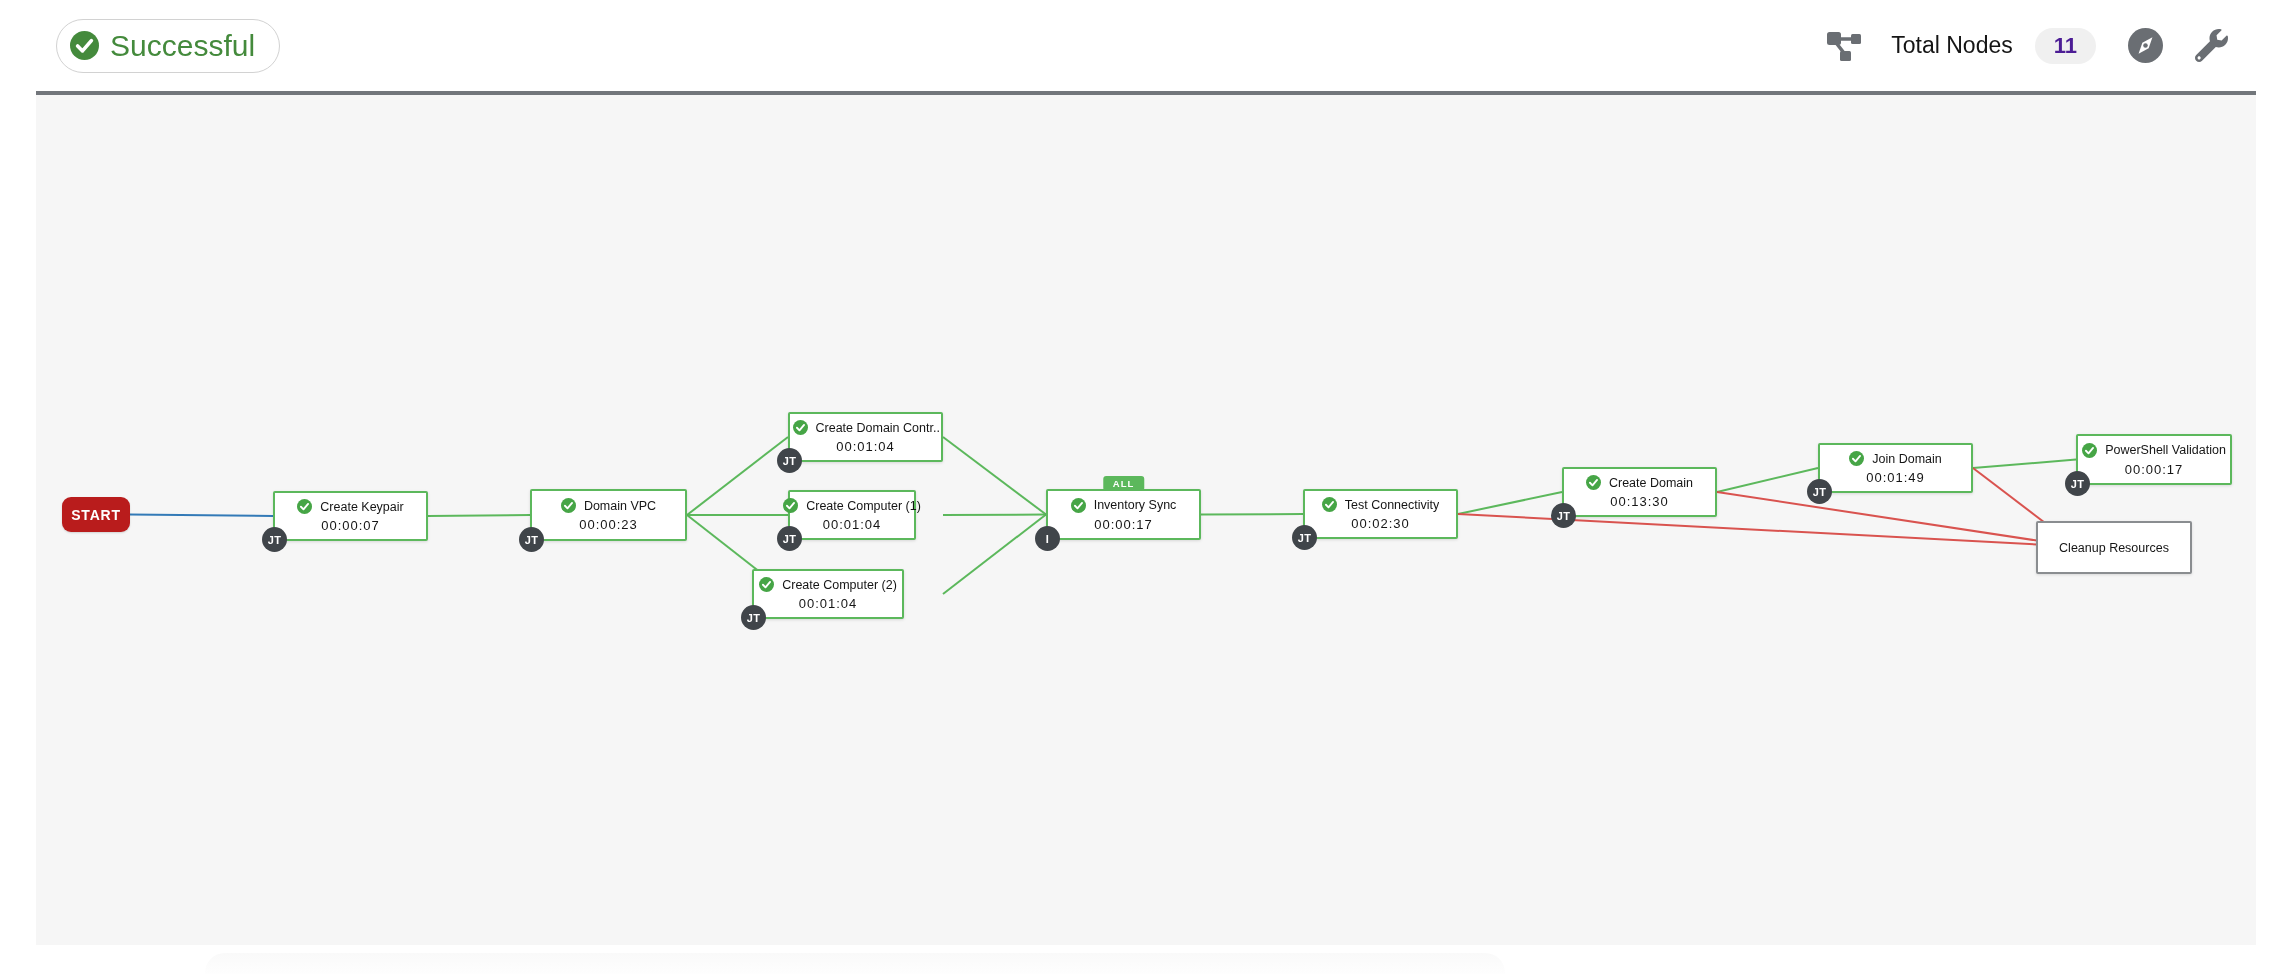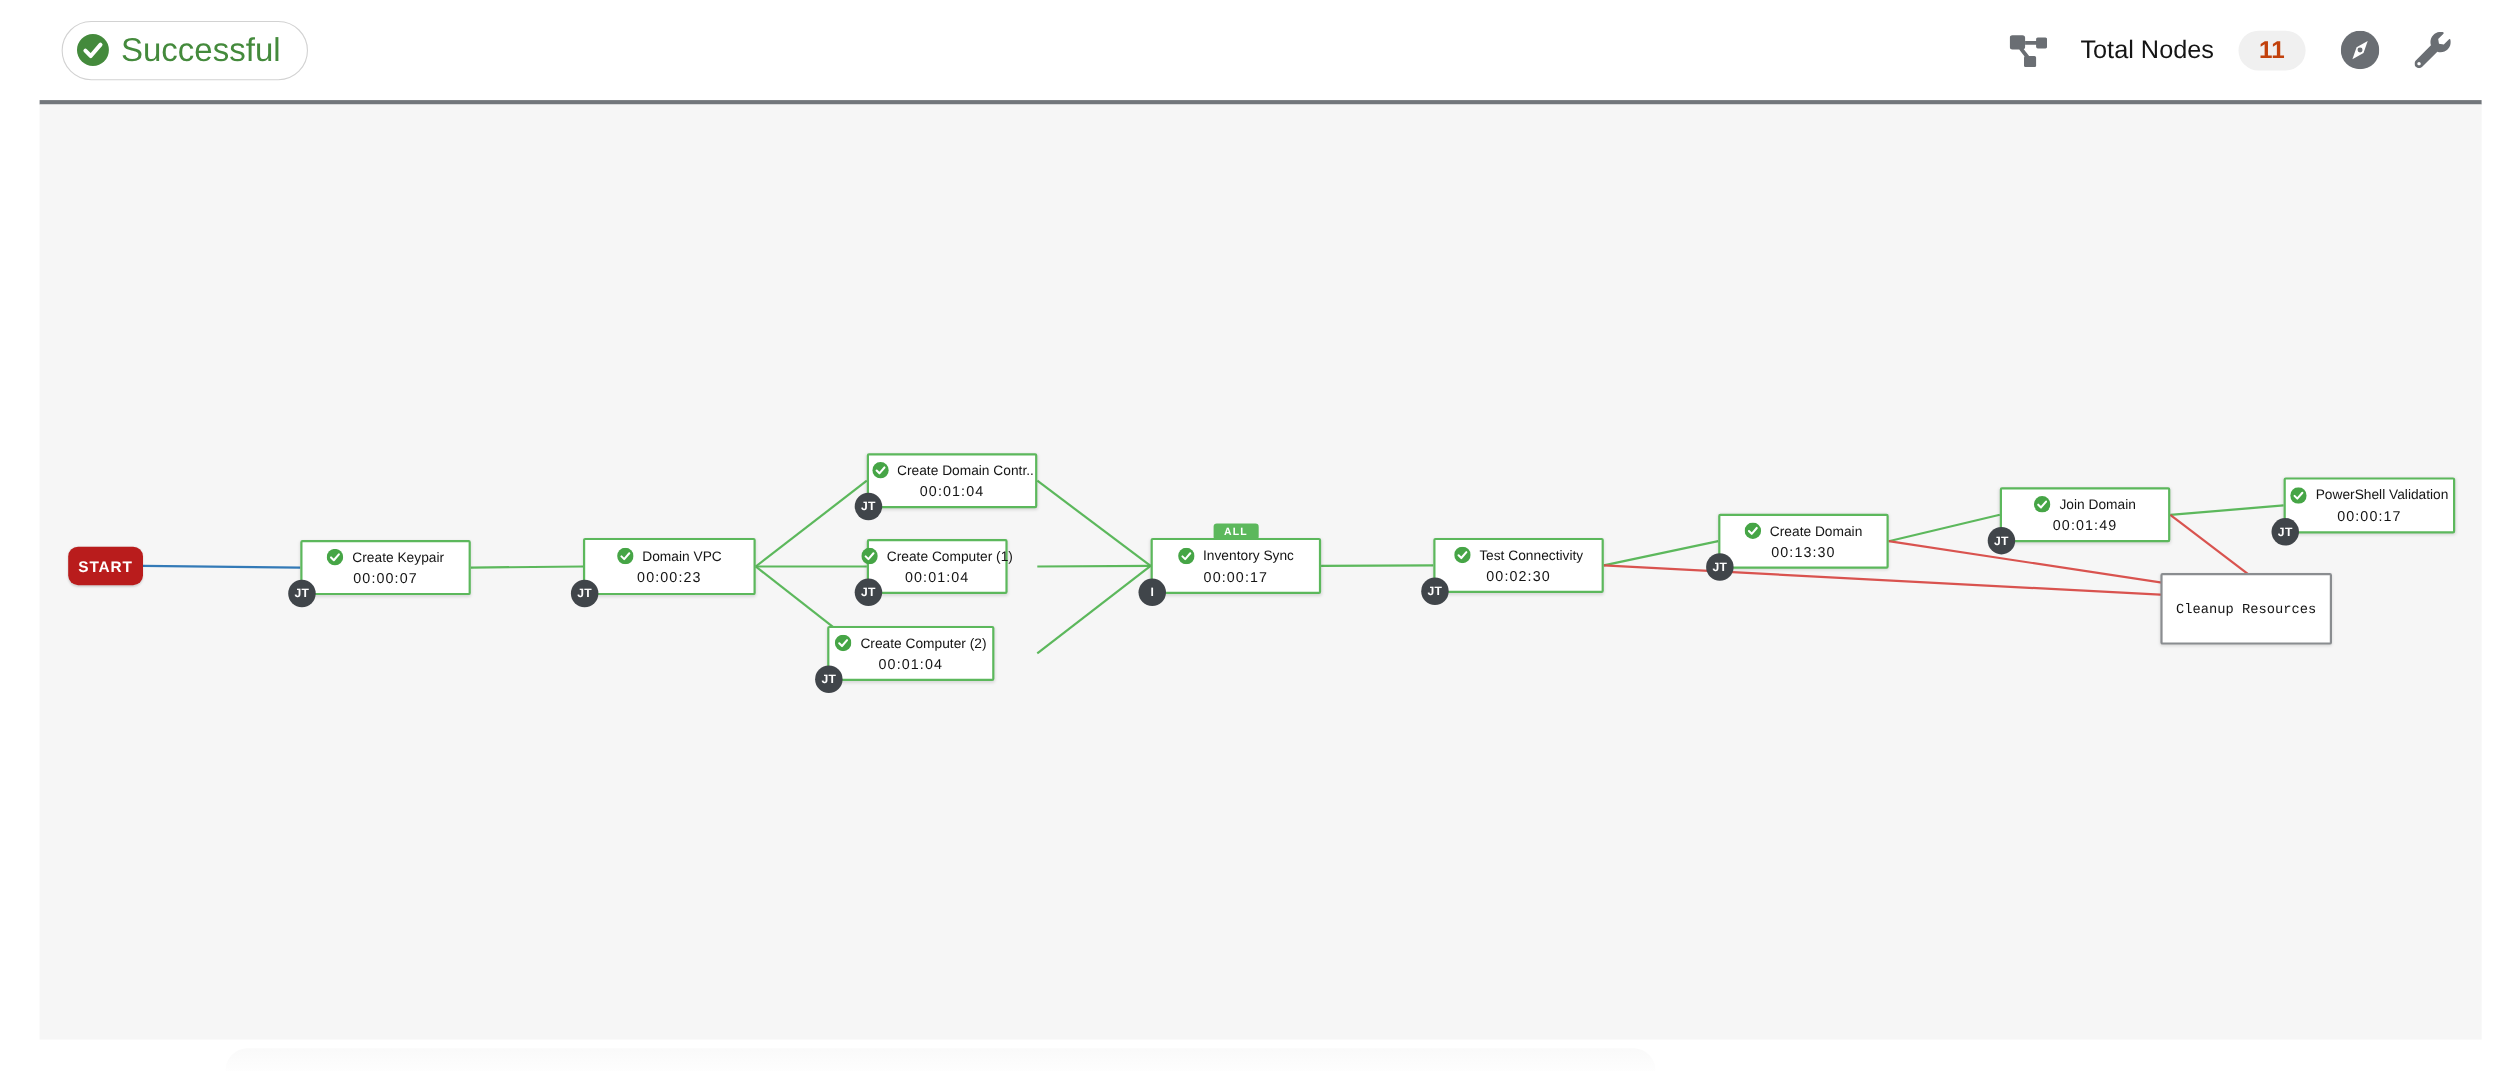--- a/index.html
+++ b/index.html
@@ -12,21 +12,21 @@
   .header{position:absolute;left:36px;top:0;width:2218px;height:91px;display:flex;align-items:center;}
   .page-title{font-size:30px;font-weight:700;letter-spacing:.2px;}
   .status-pill{margin-left:20px;display:inline-flex;align-items:center;gap:11px;
     border:1px solid #d2d2d2;border-radius:999px;background:#fff;padding:9px 24px 9px 13px;}
   .status-pill .check-circle{width:29px;height:29px;flex:0 0 auto;display:block;}
   .status-text{font-size:30px;color:#448a3c;}
   .tools{margin-left:auto;display:flex;align-items:center;padding-right:26px;}
   .sitemap-wrap{margin-right:30px;display:flex;}
   .total-nodes-label{font-size:23px;color:#151515;}
   .count-pill{margin-left:22px;background:#f0f0f0;border-radius:999px;padding:5px 19px;
-    font-size:22px;font-weight:600;color:#c2410c;}
+    font-size:22px;font-weight:600;color:#4c1d95;}
   .tool-btn{margin-left:32px;display:flex;align-items:center;justify-content:center;
     background:none;border:none;padding:0;cursor:pointer;}
   
   .divider{position:absolute;left:36px;top:91px;width:2220px;height:4px;background:#72767b;}
   .canvas{position:absolute;left:36px;top:95px;width:2220px;height:850px;background:#f6f6f6;}
   .edges{position:absolute;left:0;top:0;}
   
   .start-node{position:absolute;background:#b91c1c;color:#fff;border-radius:9px;
     display:flex;align-items:center;justify-content:center;
     font-size:14px;font-weight:600;letter-spacing:.8px;box-shadow:0 1px 2px rgba(0,0,0,.15);cursor:pointer;}
@@ -237,21 +237,21 @@
             <svg viewBox="0 0 16 16" width="15" height="15">
               <circle cx="8" cy="8" r="8" fill="#46a546"></circle>
               <path d="M4.2 8.3 L6.9 11 L11.8 5.3" stroke="#fff" stroke-width="2" fill="none" stroke-linecap="round" stroke-linejoin="round"></path>
             </svg>
           </span>
           <span class="label">PowerShell Validation</span>
         </div>
         <div class="time">00:00:17</div>
         <span class="badge">JT</span>
       </div>
-      <div class="node pending" style="left: 1928px; top: 426px; width: 156px; height: 65px; font-family: Liberation Mono, monospace;">
+      <div class="node pending" style="left: 2000px; top: 426px; width: 156px; height: 53px;">
         <div class="row">
           <span class="label">Cleanup Resources</span>
         </div>
       </div>
     </div>
 </div>
 
 <div class="bottom-hint"></div>
 
 </body></html>

